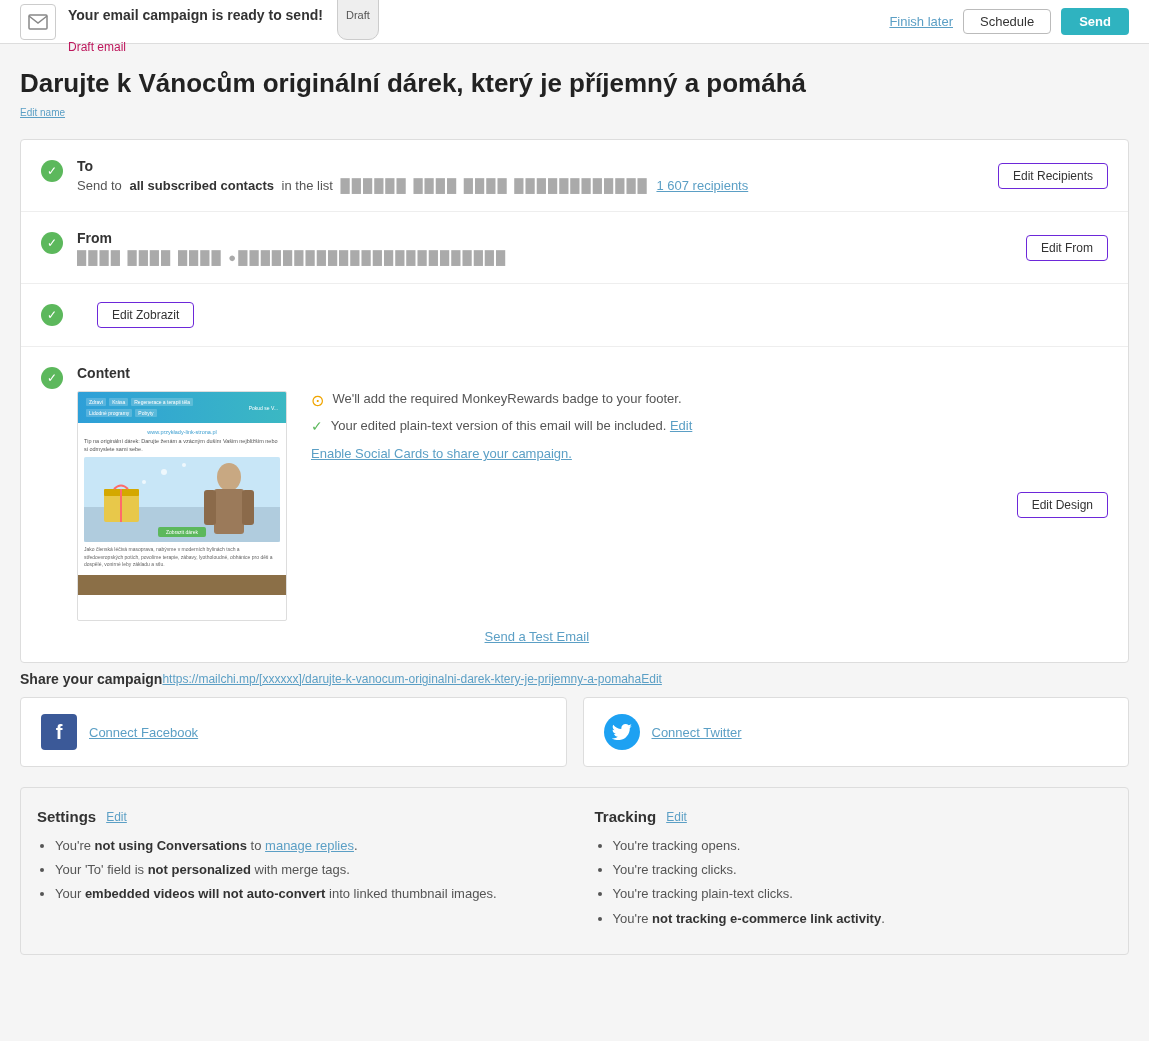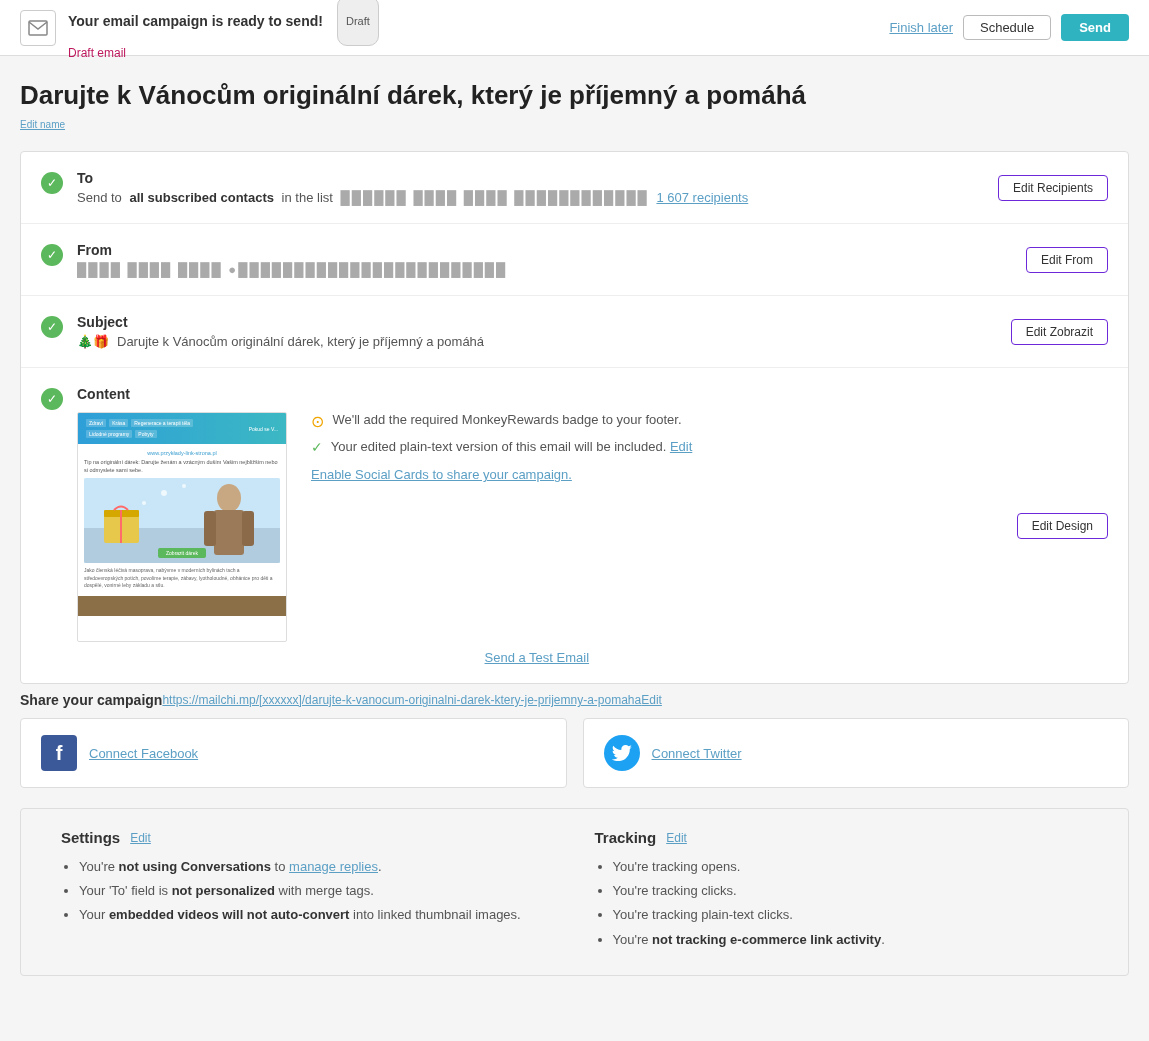--- a/index.html
+++ b/index.html
@@ -6,21 +6,21 @@
     body { font-family: Arial, Helvetica, sans-serif; font-size: 14px; color: #333; background: #f5f5f5; }
 
     
     .top-bar {
       background: #fff;
       border-bottom: 1px solid #ddd;
       padding: 8px 20px;
       display: flex;
       align-items: center;
       justify-content: space-between;
-      height: 56px;
+      height: 44px;
     }
     .top-bar-left { display: flex; align-items: center; gap: 12px; }
     .email-icon {
       width: 36px; height: 36px;
       border: 1px solid #ccc;
       border-radius: 4px;
       display: flex; align-items: center; justify-content: center;
       color: #888;
     }
     .top-bar-title { font-size: 14px; font-weight: bold; color: #333; }
@@ -188,21 +188,21 @@
       flex-shrink: 0;
     }
     .social-text { color: #5b9fc5; text-decoration: underline; font-size: 13px; }
 
     
     .settings-footer {
       background: #f5f5f5;
       border: 1px solid #ddd;
       border-radius: 4px;
       margin-top: 20px;
-      padding: 20px 40px;
+      padding: 20px 16px;
       display: flex;
       gap: 40px;
     }
     .settings-col { flex: 1; }
     .settings-header { display: flex; align-items: center; gap: 10px; margin-bottom: 12px; }
     .settings-title { font-size: 15px; font-weight: bold; }
     .settings-edit { font-size: 12px; color: #5b9fc5; text-decoration: underline; cursor: pointer; }
     .settings-list { list-style: disc; padding-left: 18px; }
     .settings-list li { font-size: 13px; color: #555; margin-bottom: 6px; line-height: 1.4; }
     .settings-list li .emphasis { font-weight: bold; color: #333; }
@@ -266,27 +266,20 @@
         <div class="section-label">From</div>
         <div class="section-value blurred">████ ████ ████ ●████████████████████████</div>
       </div>
       <div class="section-action">
         <button class="edit-btn">Edit From</button>
       </div>
     </div>
 
     <div class="section-row">
       <div class="section-check">✓</div>
-      <div class="section-body">
-        <div class="section-label">Subject</div>
-        <div class="section-value">
-          <span>🎄🎁</span>
-          <span style="margin-left:4px;">Darujte k Vánocům originální dárek, který je příjemný a pomáhá</span>
-        </div>
-      </div>
       <div class="section-action">
         <button class="edit-btn">Edit Zobrazit</button>
       </div>
     </div>
 
     <div class="section-row" style="align-items:flex-start;">
       <div class="section-check" style="margin-top:2px;">✓</div>
       <div class="section-body">
         <div class="section-label">Content</div>
         <div class="content-inner">

